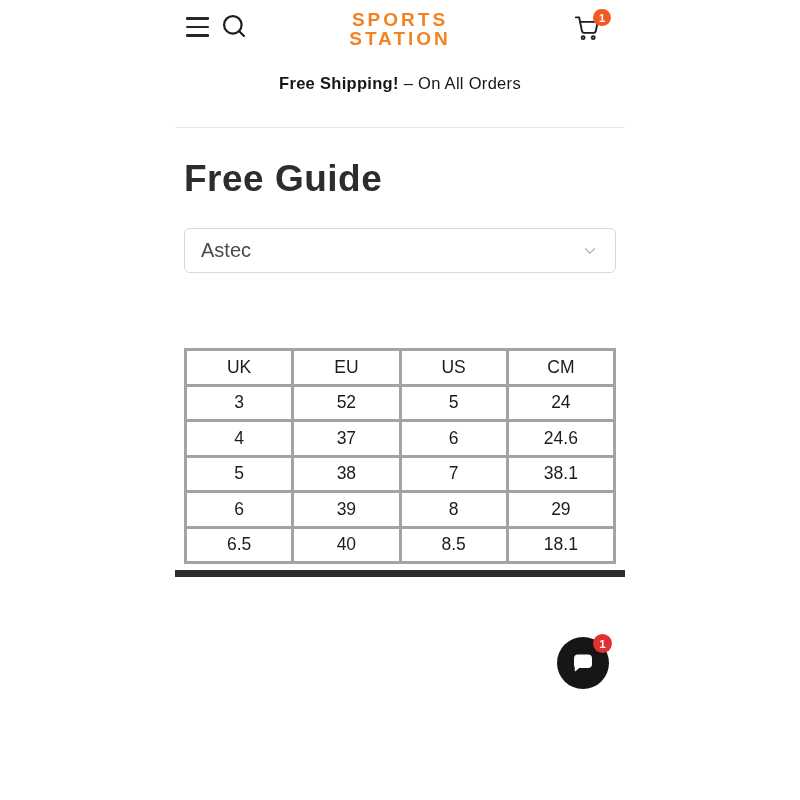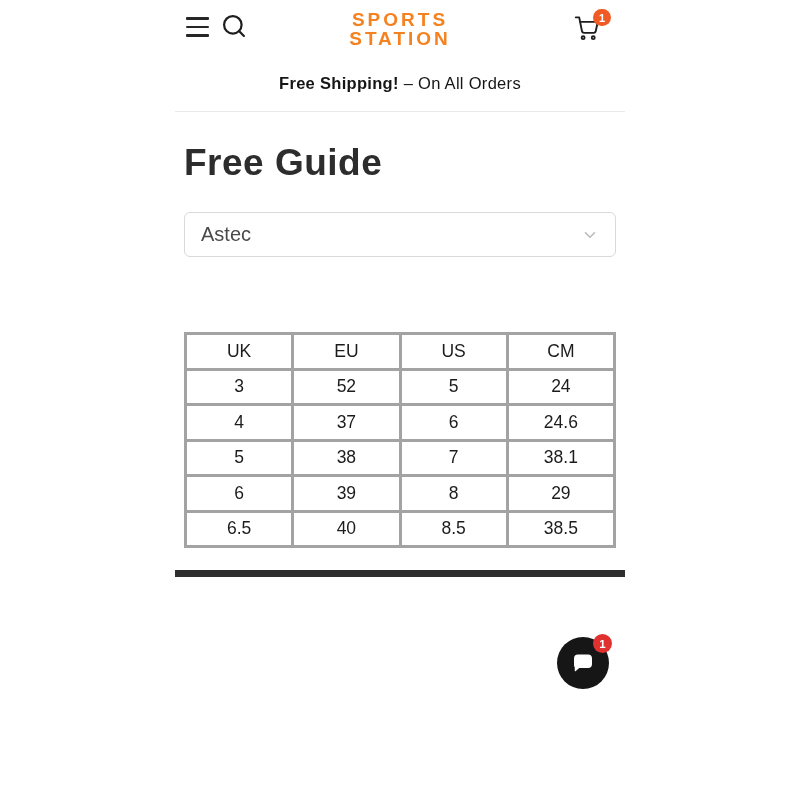--- a/index.html
+++ b/index.html
@@ -14,21 +14,21 @@
   .menu-icon span { display: block; height: 2.6px; background: #262626; border-radius: 1px; }
   .search-icon { position: absolute; left: 45px; top: 7px; cursor: pointer; }
   .logo { position: absolute; left: 0; right: 0; top: 5px; text-align: center; cursor: pointer; }
   .logo div { font-size: 19px; font-weight: bold; color: #f58220; letter-spacing: 3px; line-height: 19px; }
   .cart { position: absolute; right: 25px; top: 9px; cursor: pointer; }
   .cart-badge { position: absolute; top: -5px; right: -11px; min-width: 18px; height: 17px;
     background: #f15a24; border-radius: 9px; color: #fff; font-size: 11px; font-weight: bold;
     display: flex; align-items: center; justify-content: center; padding: 0 4px; }
 
   
-  .banner { text-align: center; padding: 17px 0 18px; font-size: 16.5px; color: #161616;
+  .banner { text-align: center; padding: 17px 0 34px; font-size: 16.5px; color: #161616;
     border-bottom: 1px solid #e9e9e9; letter-spacing: 0.3px; }
   .banner b { font-weight: bold; }
 
   
   .main { padding: 0 9px; }
   .page-title { margin-top: 30px; font-size: 37px; font-weight: bold; color: #2d2d2d; letter-spacing: 0.5px; }
 
   .brand-select { margin-top: 28px; height: 45px; border: 1px solid #d9d9d9; border-radius: 6px;
     display: flex; align-items: center; justify-content: space-between; padding: 0 16px;
     color: #4a4a4a; font-size: 20px; cursor: pointer; background: #fff; }
@@ -127,21 +127,21 @@
         <tr>
           <td>6</td>
           <td>39</td>
           <td>8</td>
           <td>29</td>
         </tr>
         <tr>
           <td>6.5</td>
           <td>40</td>
           <td>8.5</td>
-          <td>38.5</td>
+          <td>18.1</td>
         </tr>
       </tbody>
     </table>
   </div>
 
   <div class="chat-widget">
     <div class="chat-circle">
       <svg width="30" height="30" viewBox="0 0 24 24" fill="#ffffff">
         <path d="M8 5.2 h8 a3.2 3.2 0 0 1 3.2 3.2 v4.4 a3.2 3.2 0 0 1 -3.2 3.2 h-7 l-3 2.6 a0.35 0.35 0 0 1 -0.58 -0.27 v-2.8 a3.2 3.2 0 0 1 -0.62 -1.9 v-5.23 a3.2 3.2 0 0 1 3.2 -3.2 z"></path>
       </svg>

